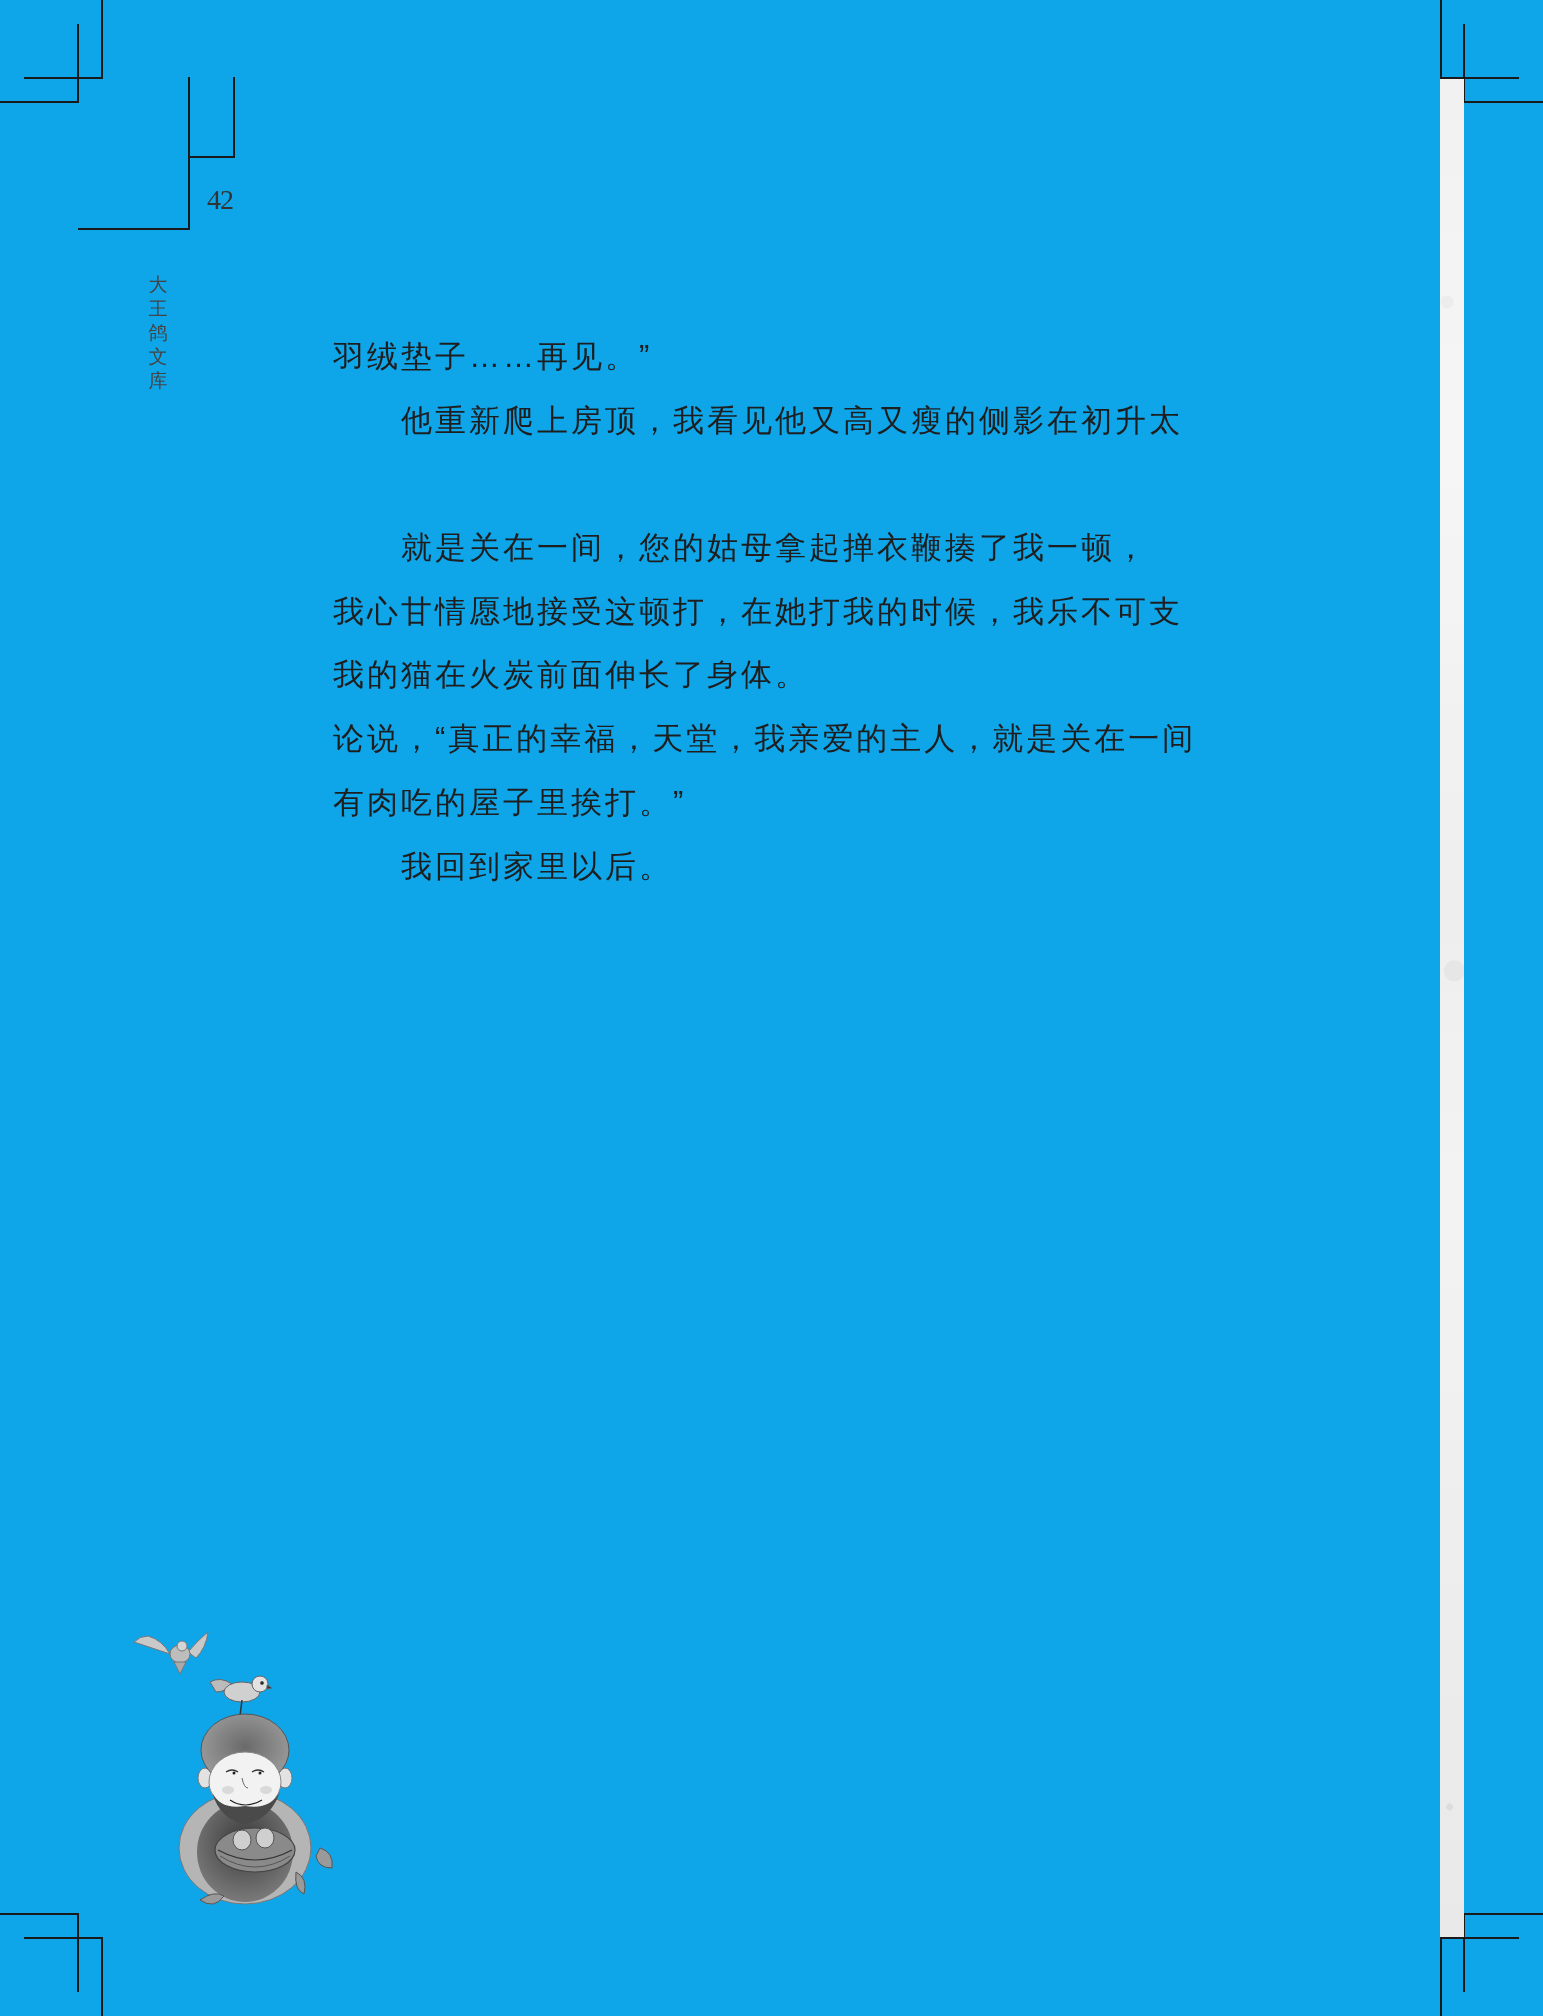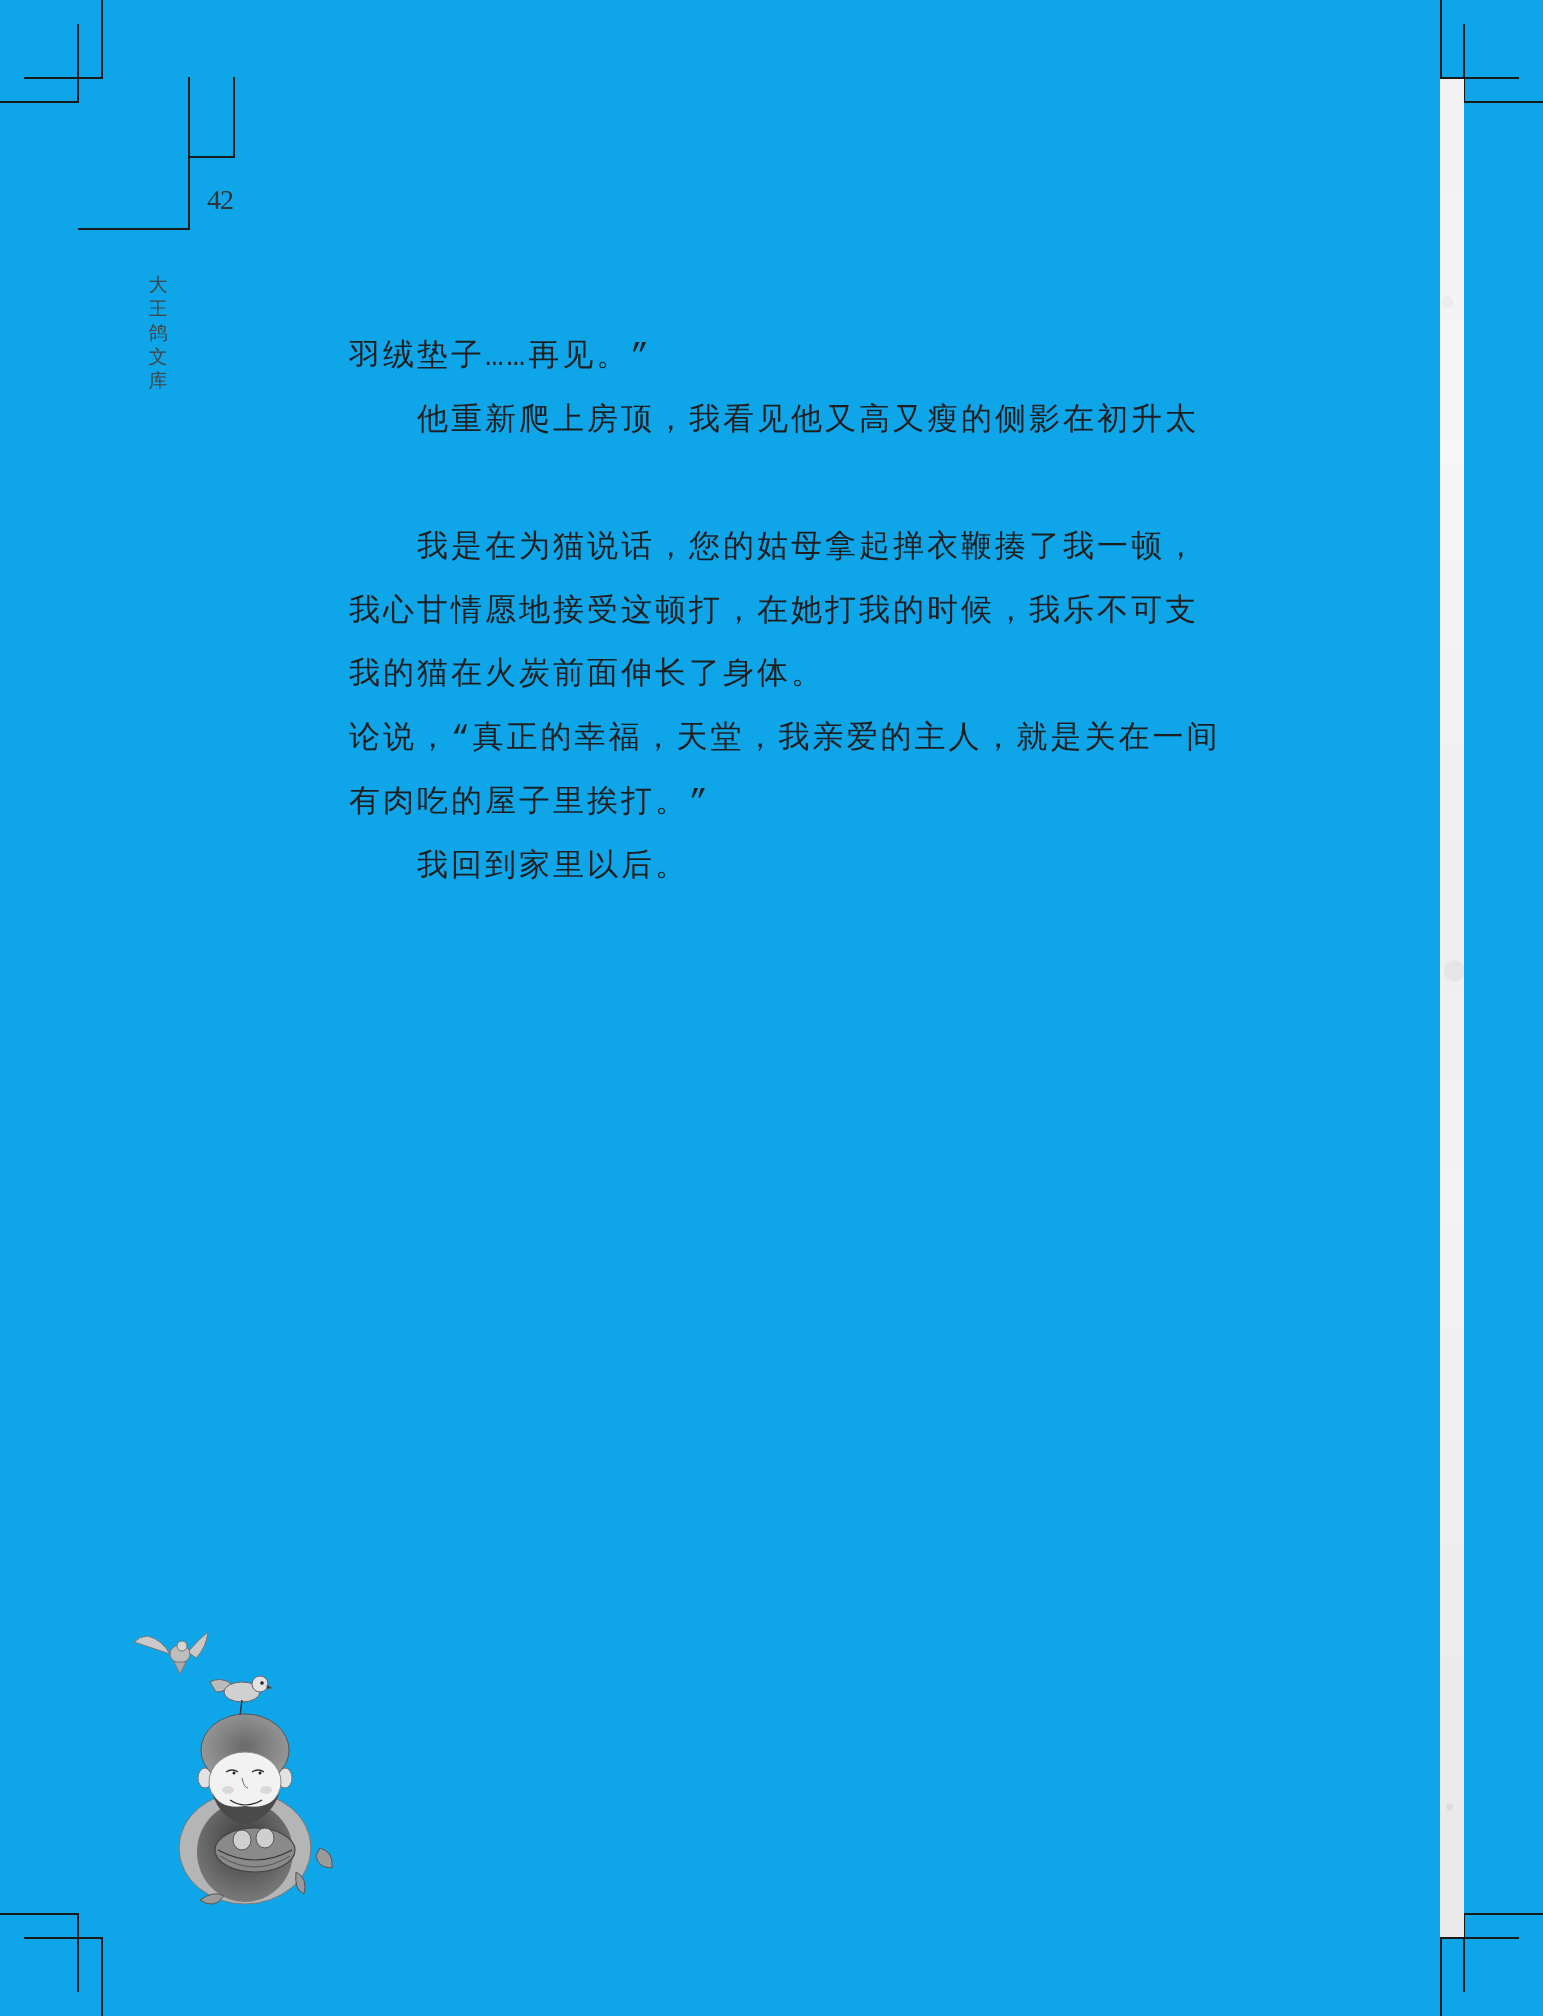--- a/index.html
+++ b/index.html
@@ -32,24 +32,23 @@
     .series-name {
       position: absolute; left: 146px; top: 272px; width: 24px;
       font-family: "DejaVu Sans", "Liberation Sans", sans-serif;
       font-size: 19px; line-height: 24px; color: #444444; text-align: center;
     }
     .series-name span { display: block; }
 
     
     .body-text {
       position: absolute; left: 333px; top: 325px; width: 870px;
-      font-family: Liberation Mono, monospace;
+      font-family: Liberation Sans, sans-serif;
       font-size: 31px; line-height: 63.7px; color: #1e1e1e;
       letter-spacing: 3px;
-      margin-left: 16px;
     }
     .line { display: block; white-space: nowrap; height: 63.7px; }
     .line.indent { padding-left: 68px; }
     .line.blank { height: 63.7px; }
 
     
     .illustration { position: absolute; left: 120px; top: 1620px; width: 230px; height: 300px; }
   </style>
 </head>
 <body>
@@ -90,21 +89,21 @@
     <span>王</span>
     <span>鸽</span>
     <span>文</span>
     <span>库</span>
   </div>
 
   <div class="body-text">
     <span class="line">羽绒垫子……再见。”</span>
     <span class="line indent">他重新爬上房顶，我看见他又高又瘦的侧影在初升太</span>
     <span class="line blank"></span>
-    <span class="line indent">我是在为猫说话，您的姑母拿起掸衣鞭揍了我一顿，</span>
+    <span class="line indent">就是关在一间，您的姑母拿起掸衣鞭揍了我一顿，</span>
     <span class="line">我心甘情愿地接受这顿打，在她打我的时候，我乐不可支</span>
     <span class="line">我的猫在火炭前面伸长了身体。</span>
     <span class="line">论说，“真正的幸福，天堂，我亲爱的主人，就是关在一间</span>
     <span class="line">有肉吃的屋子里挨打。”</span>
     <span class="line indent">我回到家里以后。</span>
   </div>
 
   <div class="illustration">
     <svg width="230" height="300" viewBox="0 0 230 300" xmlns="http://www.w3.org/2000/svg">
       <defs>

